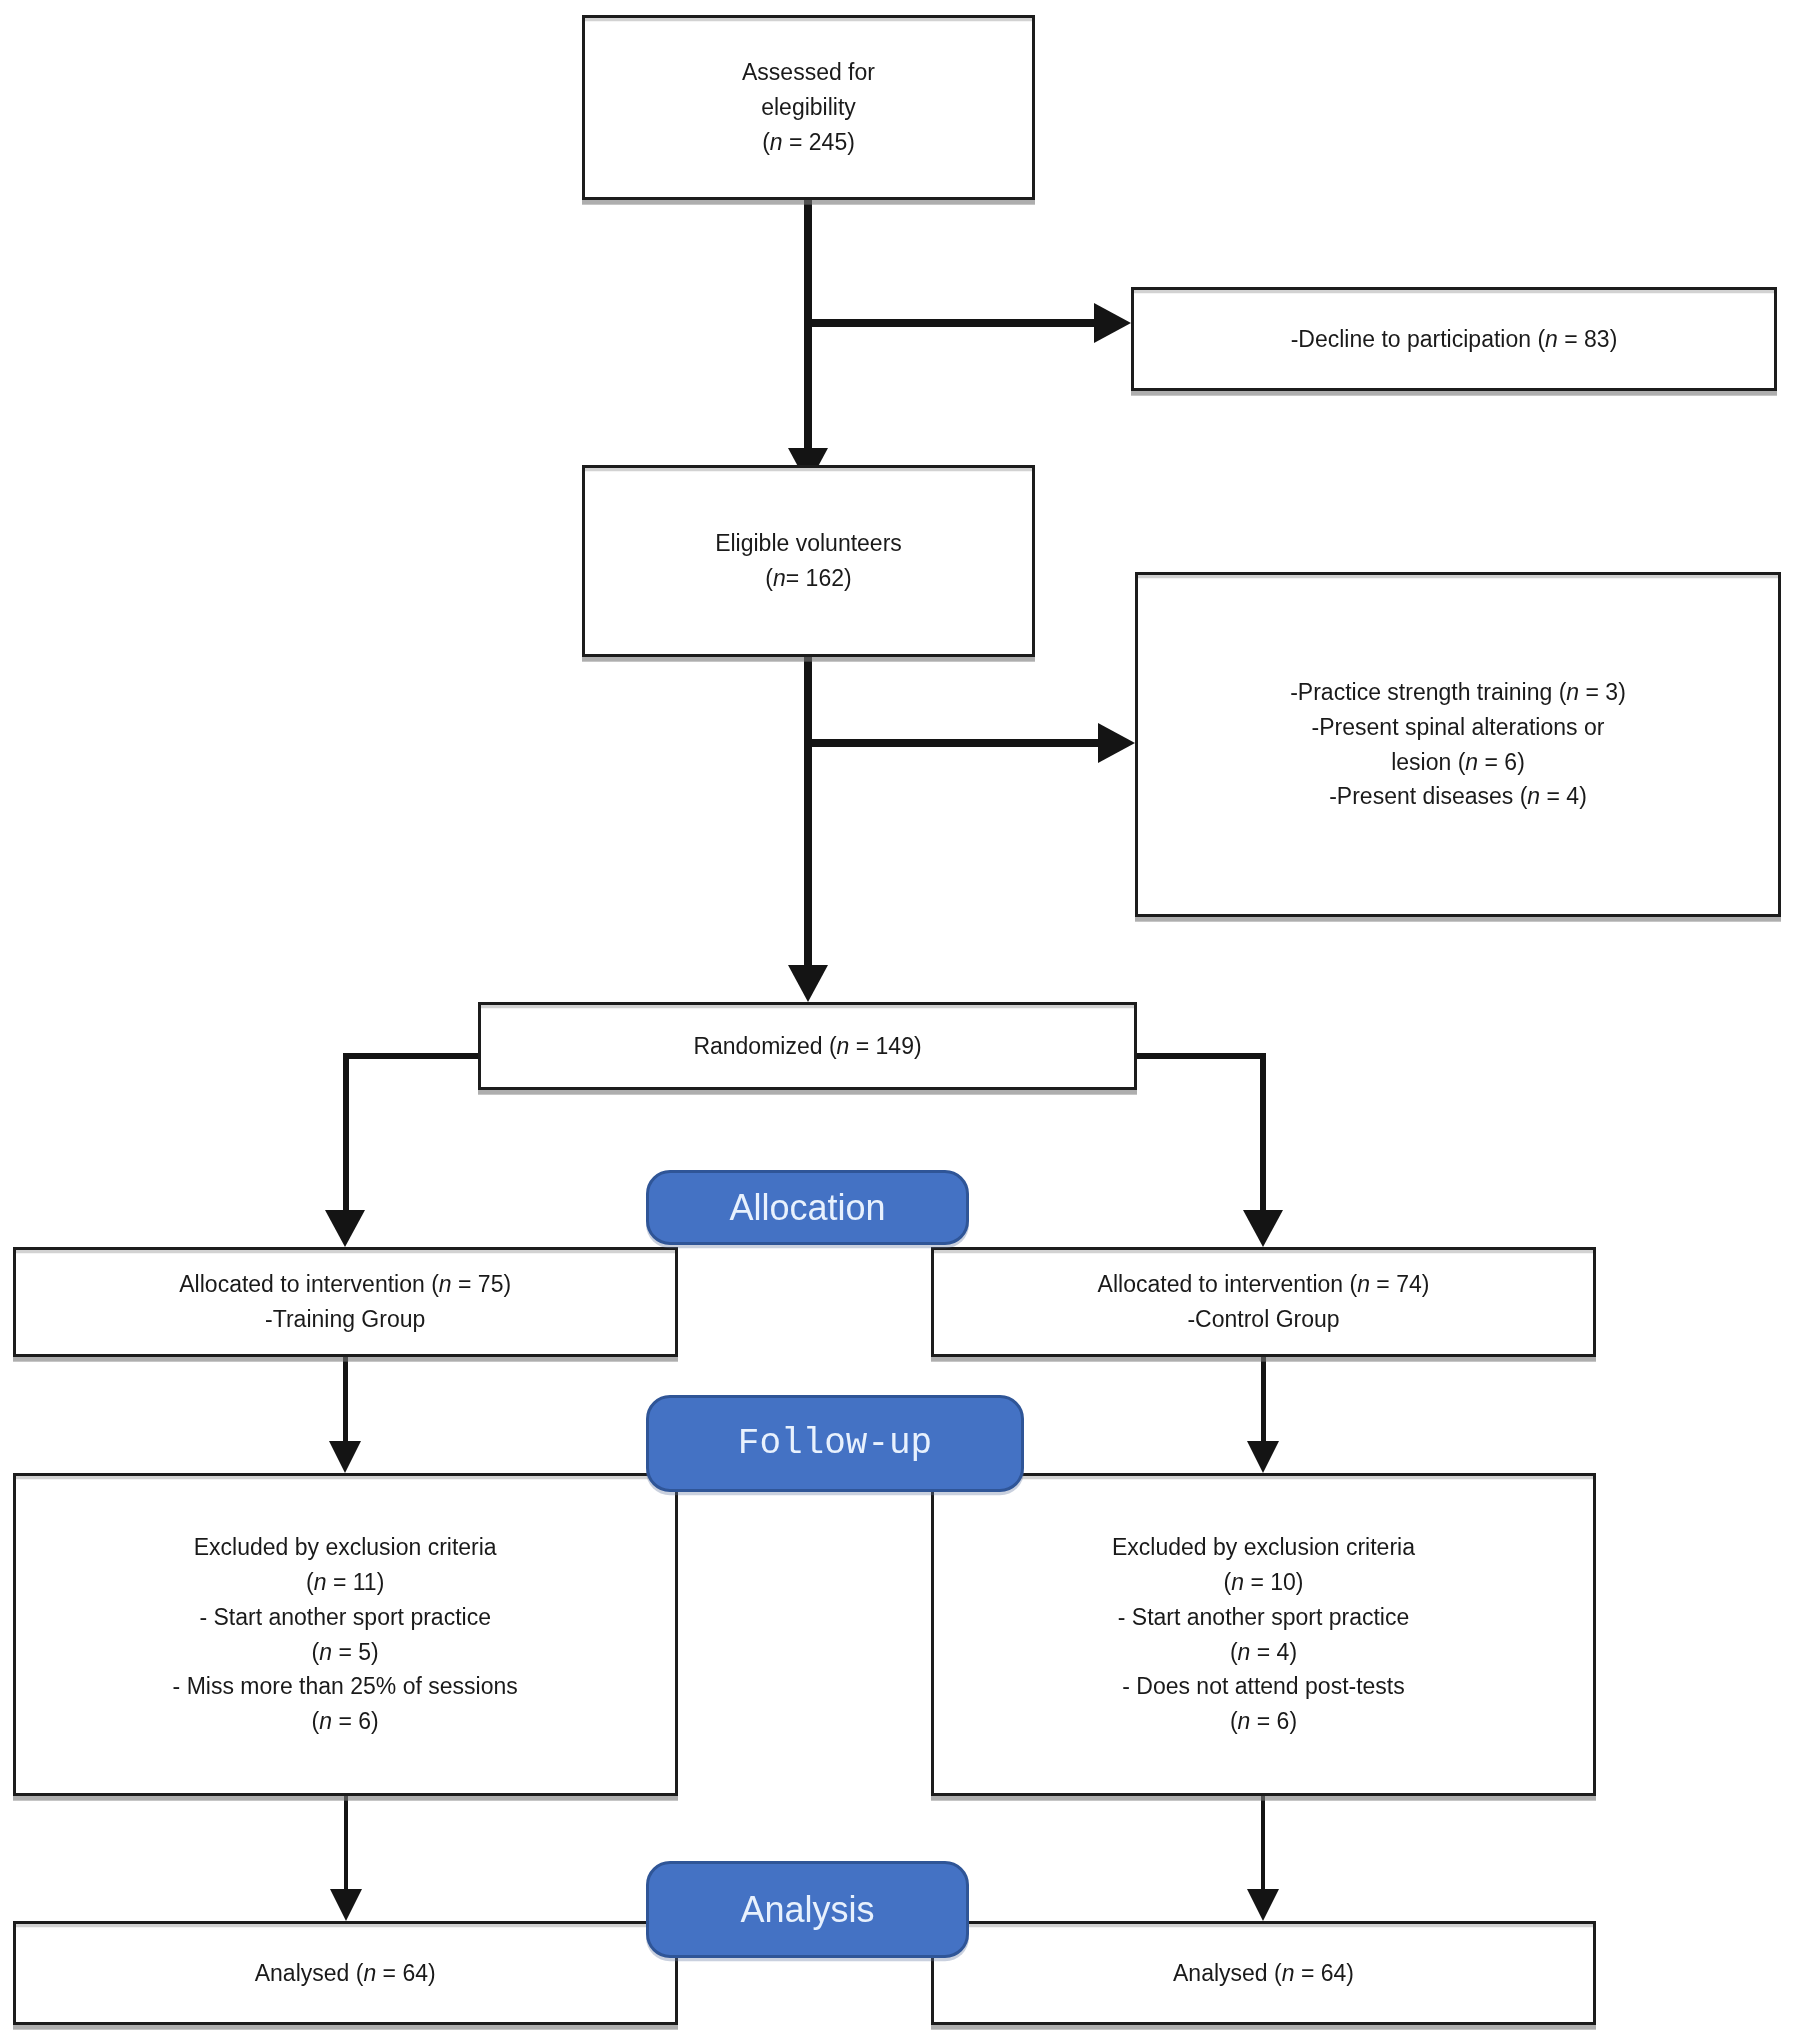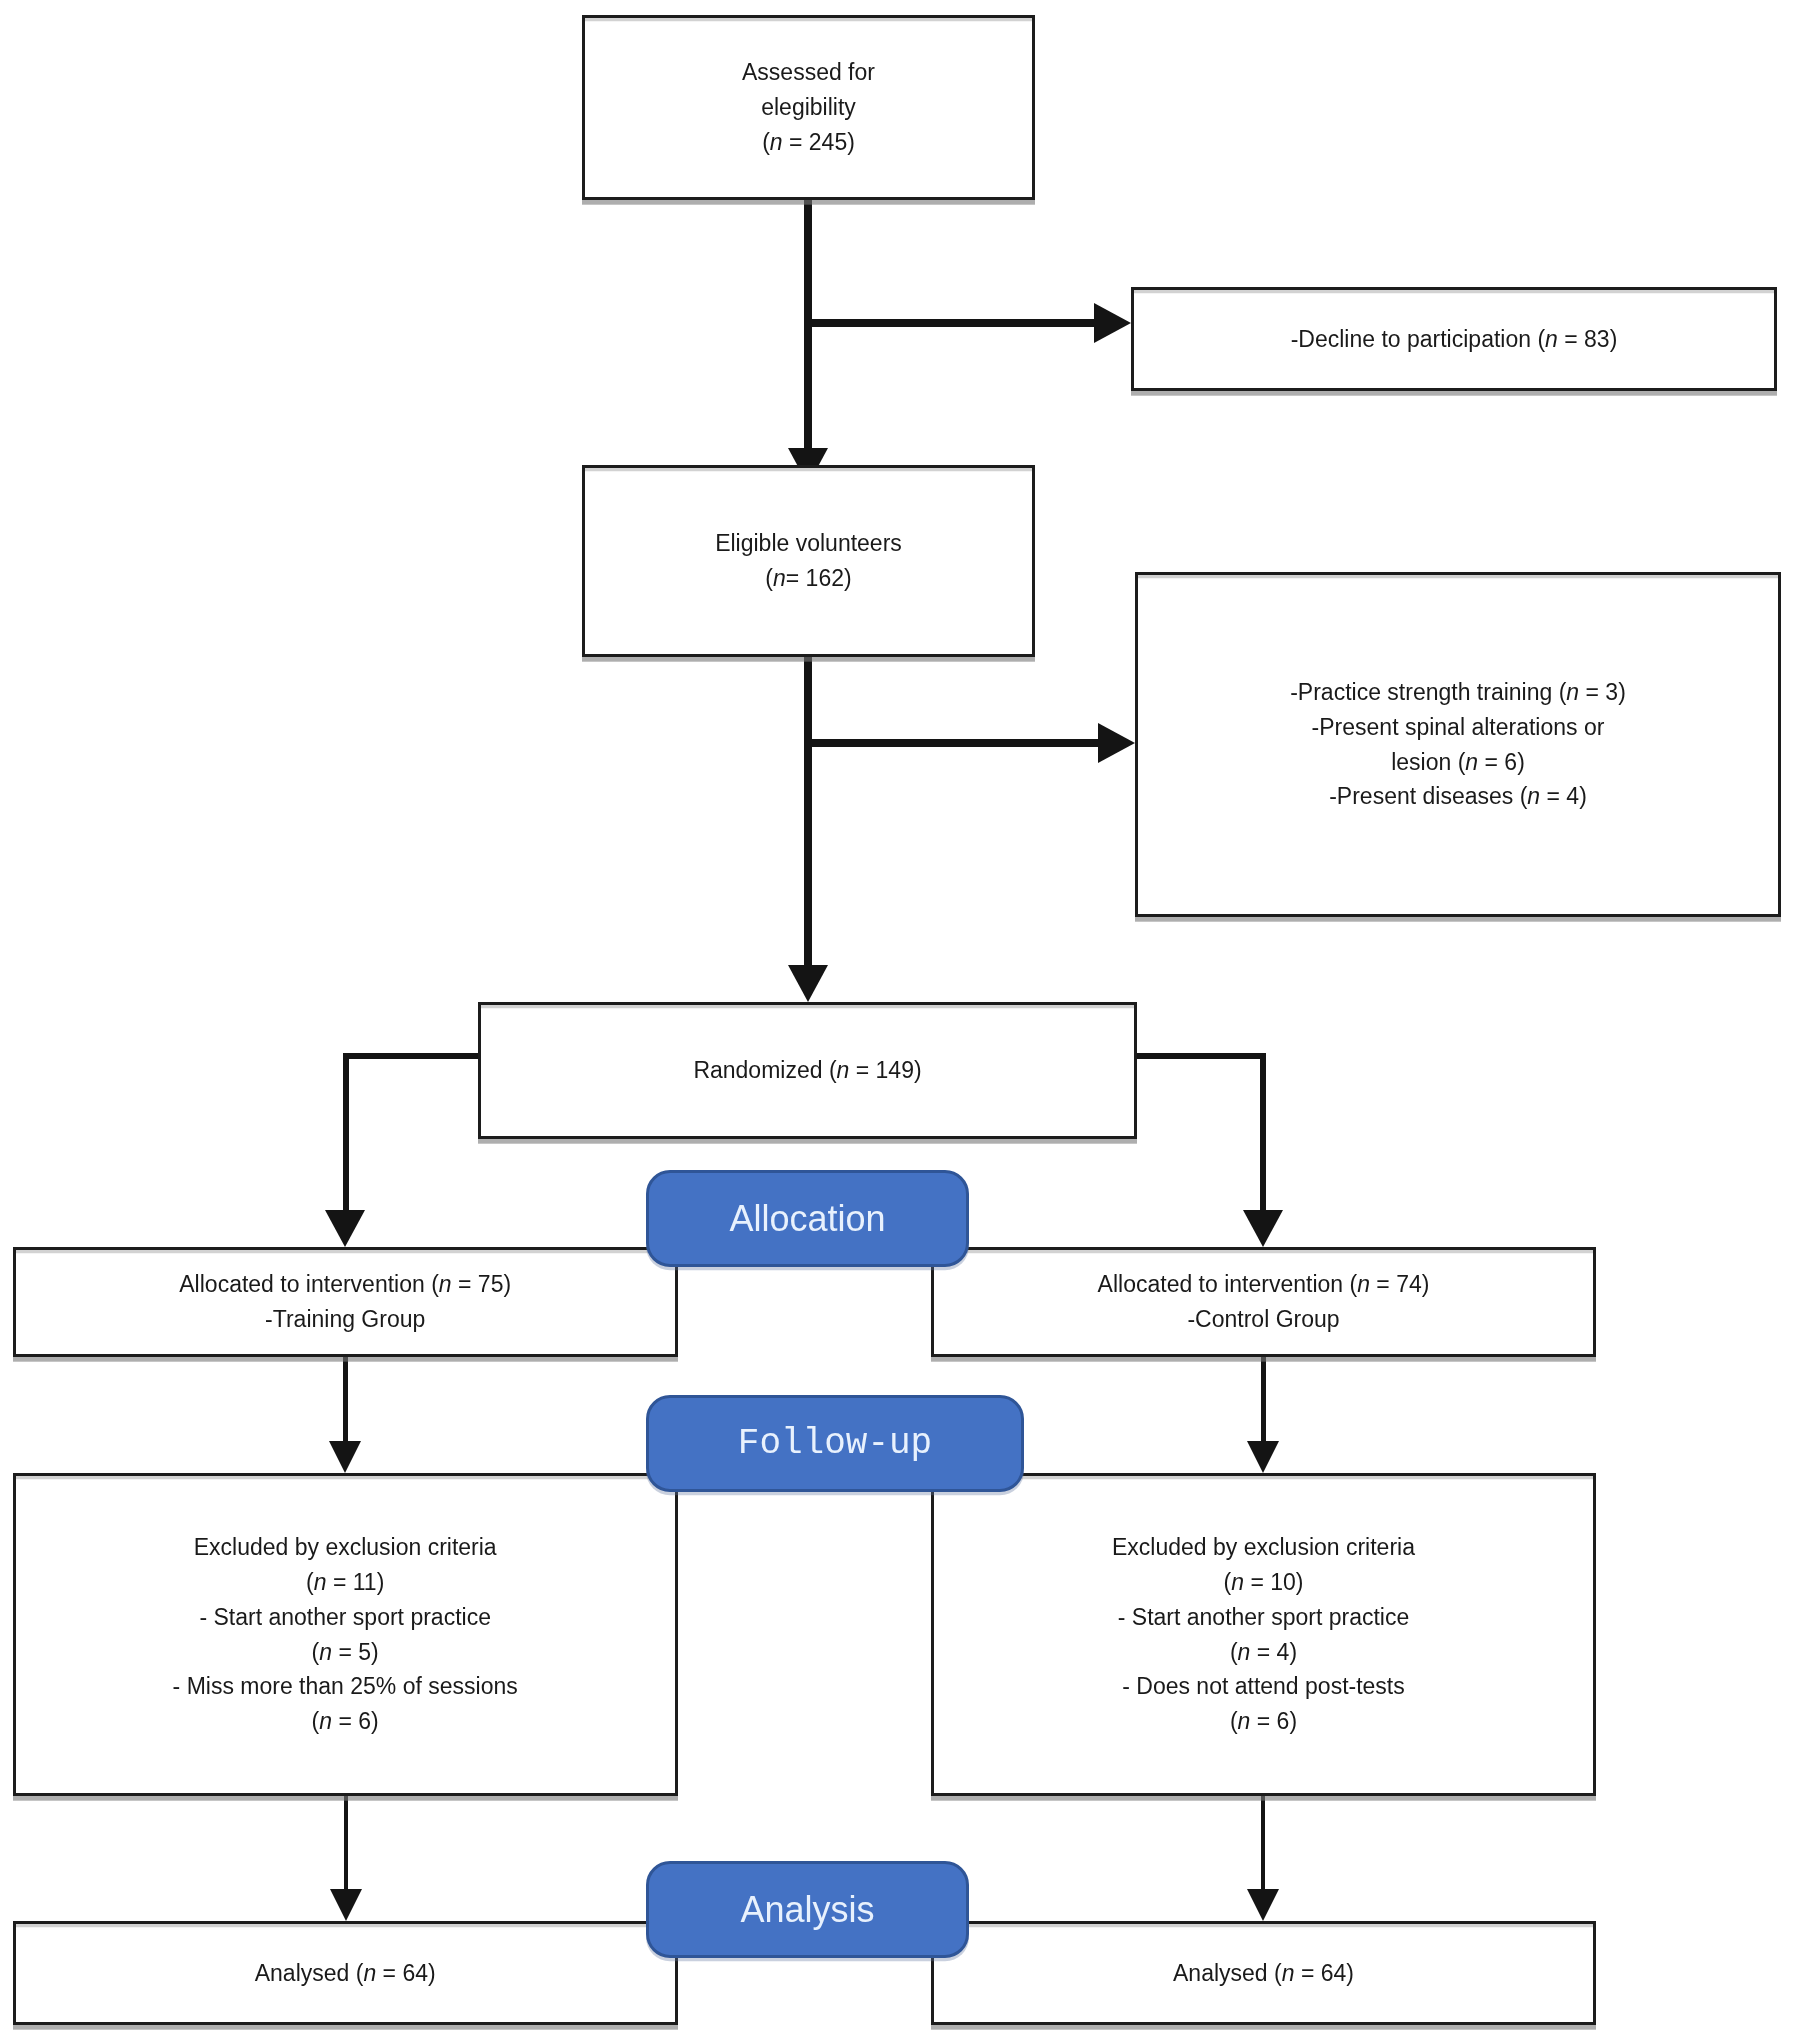--- a/index.html
+++ b/index.html
@@ -93,21 +93,21 @@
 
   <div class="vline" style="left:1261px; top:1357px; width:5.4px; height:86px;"></div>
   <div class="arr arr-down-md" style="left:1247px; top:1441px;"></div>
 
   <div class="vline" style="left:344px; top:1796px; width:4px; height:95px;"></div>
   <div class="arr arr-down-md" style="left:330px; top:1889px;"></div>
 
   <div class="vline" style="left:1261px; top:1796px; width:4px; height:95px;"></div>
   <div class="arr arr-down-md" style="left:1247px; top:1889px;"></div>
 
-  <div class="badge" style="left:646px; top:1170px; width:323px; height:97px;">Allocation</div>
+  <div class="badge" style="left:646px; top:1170px; width:323px; height:75px;">Allocation</div>
   <div class="badge" style="left:646px; top:1395px; width:378px; height:97px;font-family:Liberation Mono, monospace;">Follow-up</div>
   <div class="badge" style="left:646px; top:1861px; width:323px; height:97px;">Analysis</div>
 
   <div class="fbox" style="left:582px; top:15.4px; width:453px; height:185px;">
       <div class="ln">Assessed for</div>
       <div class="ln">elegibility</div>
       <div class="ln">(<i>n</i> = 245)</div>
     </div>
 
   <div class="fbox" style="left:1131px; top:271px; width:646px; height:104px;margin-top:16px;">
@@ -119,21 +119,21 @@
       <div class="ln">(<i>n</i>= 162)</div>
     </div>
 
   <div class="fbox" style="left:1135px; top:572px; width:646px; height:345px;">
       <div class="ln">-Practice strength training (<i>n</i> = 3)</div>
       <div class="ln">-Present spinal alterations or</div>
       <div class="ln">lesion (<i>n</i> = 6)</div>
       <div class="ln">-Present diseases (<i>n</i> = 4)</div>
     </div>
 
-  <div class="fbox" style="left:478px; top:1002px; width:659px; height:137px;">
+  <div class="fbox" style="left:478px; top:1002px; width:659px; height:88px;">
       <div class="ln">Randomized (<i>n</i> = 149)</div>
     </div>
 
   <div class="fbox" style="left:12.7px; top:1247px; width:665px; height:110px;">
       <div class="ln">Allocated to intervention (<i>n</i> = 75)</div>
       <div class="ln">-Training Group</div>
     </div>
 
   <div class="fbox" style="left:931px; top:1247px; width:665px; height:110px;">
       <div class="ln">Allocated to intervention (<i>n</i> = 74)</div>

